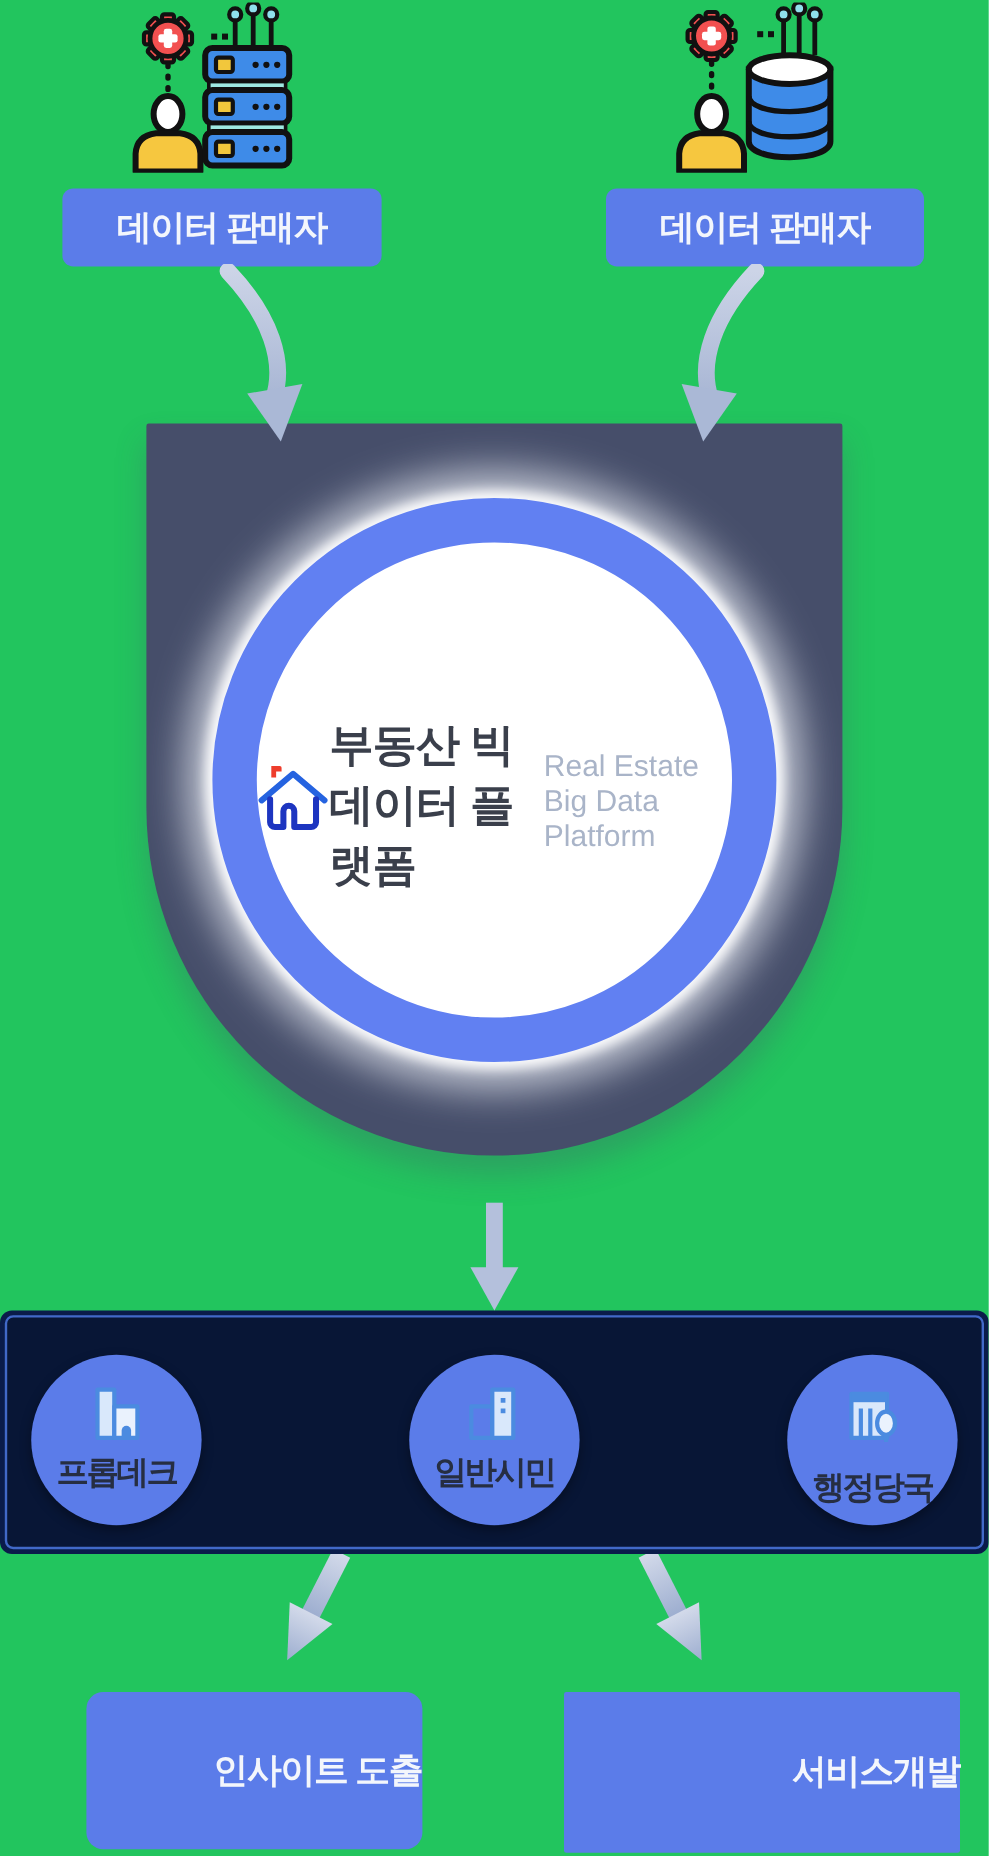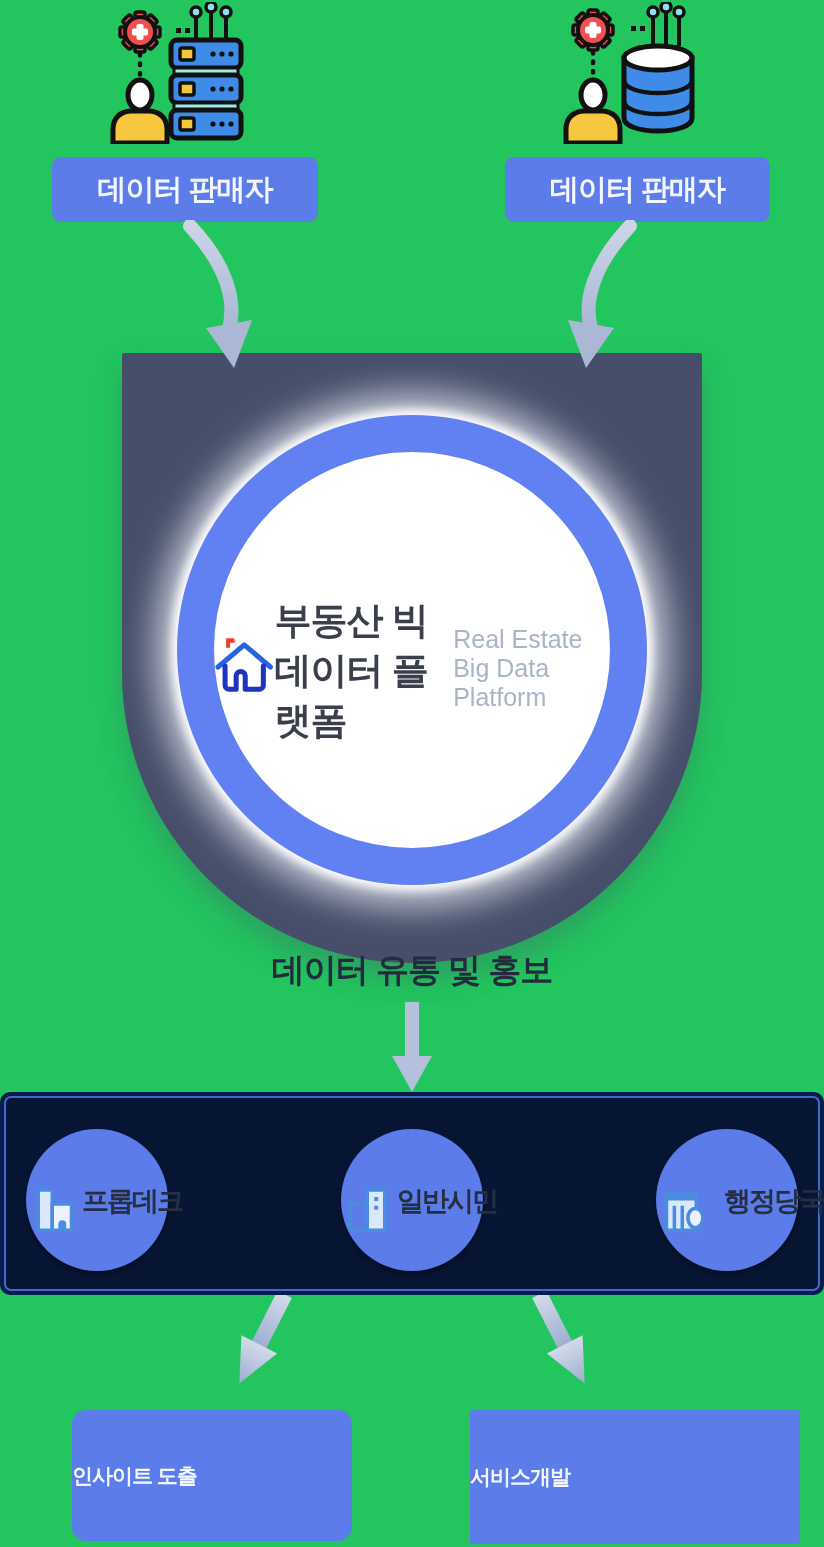--- a/index.html
+++ b/index.html
@@ -52,30 +52,30 @@
   .diag-arrow{position:absolute;z-index:1;}
   .diag-left{left:212px;top:1287px;}
   .diag-right{left:512px;top:1287px;}
 
   .band{position:absolute;left:0;top:1092px;width:824px;height:203px;
         background:var(--band-edge-navy);border-radius:10px;z-index:2;}
   .band-inner{position:absolute;inset:4px;border:2px solid var(--band-border-blue);
         background:var(--band-navy);border-radius:7px;}
 
   .bubble{position:absolute;top:1129px;width:142px;height:142px;border-radius:50%;
-        background:var(--accent-blue);z-index:3;display:flex;flex-direction:row;
+        background:var(--accent-blue);z-index:3;display:flex;flex-direction:column;
         align-items:center;box-shadow:0 4px 10px rgba(0,0,0,0.35);}
   .bubble .b-icon{margin-top:20px;height:58px;display:flex;align-items:flex-end;justify-content:center;}
   .bubble .b-label{margin-top:2px;font-size:27px;font-weight:800;color:var(--label-navy);
         letter-spacing:-2px;white-space:nowrap;}
   .bubble-1{left:26px;}  .bubble-2{left:184px;} .bubble-3{left:341px;}
   .bubble-4{left:498px;} .bubble-5{left:656px;gap:12px;}
 
   .outcome{position:absolute;background:var(--accent-blue);display:flex;align-items:center;
-        justify-content:flex-start;color:#f3f6fc;font-weight:800;font-size:21px;letter-spacing:-1px;z-index:2;}
+        justify-content:flex-end;color:#f3f6fc;font-weight:800;font-size:29px;letter-spacing:-1px;z-index:2;font-family:Liberation Serif, serif;}
   .outcome-left{left:72px;top:1410px;width:280px;height:131px;border-radius:14px;}
   .outcome-right{left:470px;top:1410px;width:330px;height:134px;border-radius:2px;}
 </style>
 </head>
 <body>
 
 <div class="stage">
 
   <svg class="src-icon src-icon-left" width="150" height="142" viewBox="0 0 150 142">
     <line x1="96" y1="14" x2="96" y2="42" stroke="#111" stroke-width="4"></line>
@@ -193,21 +193,20 @@
       <svg width="128" height="118" viewBox="0 0 120 112">
         <path d="M24,1 h14 a3,3 0 0 1 3,3 v6 h-9 v10 h-8 z" fill="#ee3d2c"></path>
         <polyline points="8,58 60,14 112,58" fill="none" stroke="#2563e0" stroke-width="10" stroke-linecap="round" stroke-linejoin="round"></polyline>
         <path d="M22,56 V94 a8,8 0 0 0 8,8 H44 V76 a9,9 0 0 1 18,0 V102 H90 a8,8 0 0 0 8,-8 V56" fill="none" stroke="#1d35c0" stroke-width="10" stroke-linecap="round" stroke-linejoin="round"></path>
       </svg>
       <div class="platform-title">부동산 빅데이터 플랫폼</div>
       <div class="platform-subtitle">Real Estate Big Data Platform</div>
     </div>
   </div>
 
-  <div class="flow-label">데이터 유통 및 홍보</div>
 
   <svg class="mid-arrow" width="44" height="92" viewBox="0 0 44 92">
     <rect x="15" y="0" width="14" height="56" fill="#b4c0dc"></rect>
     <polygon points="2,54 42,54 22,90" fill="#b4c0dc"></polygon>
   </svg>
 
   <svg class="diag-arrow diag-left" width="100" height="112" viewBox="0 0 100 112">
     <defs>
         <linearGradient id="dg1" x1="0" y1="0" x2="0" y2="1">
       <stop offset="0" stop-color="#d3daea"></stop>

